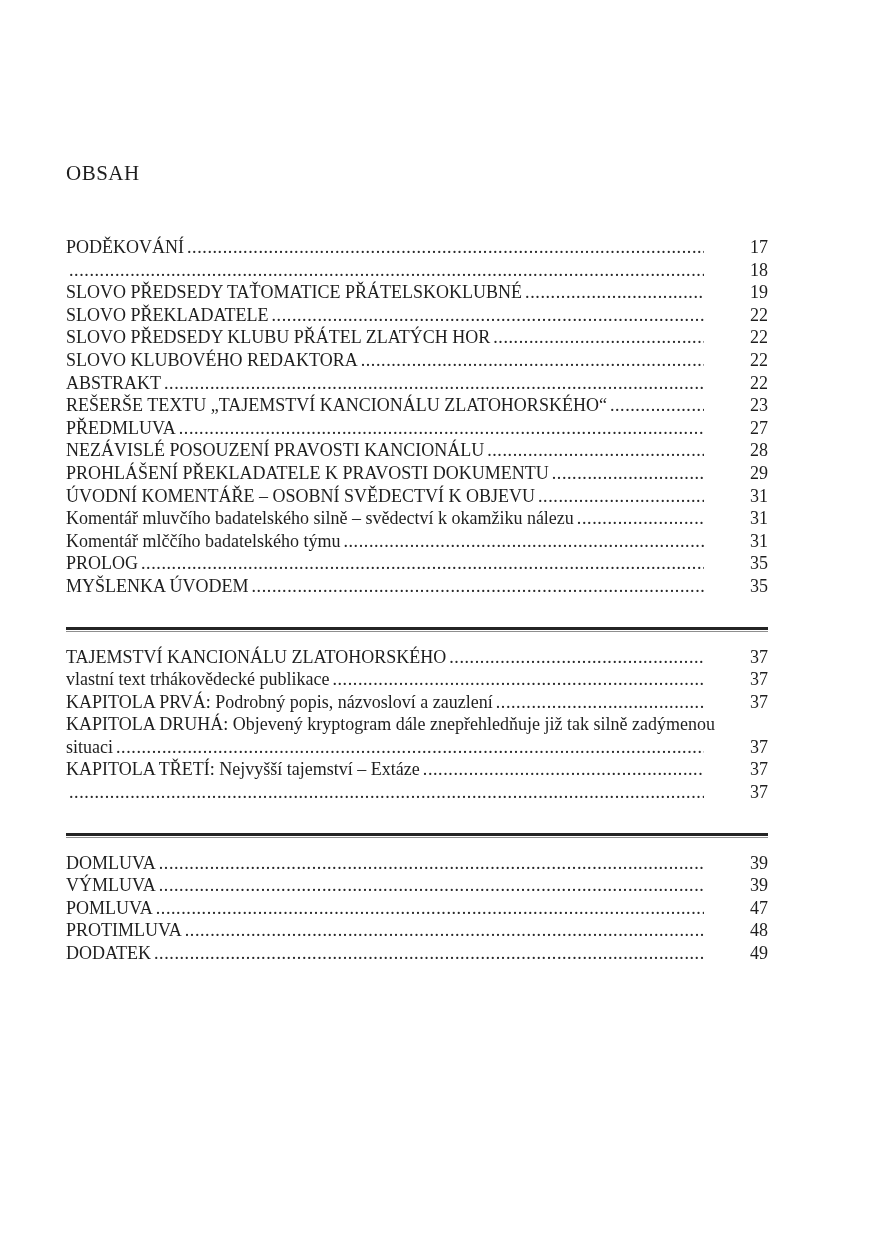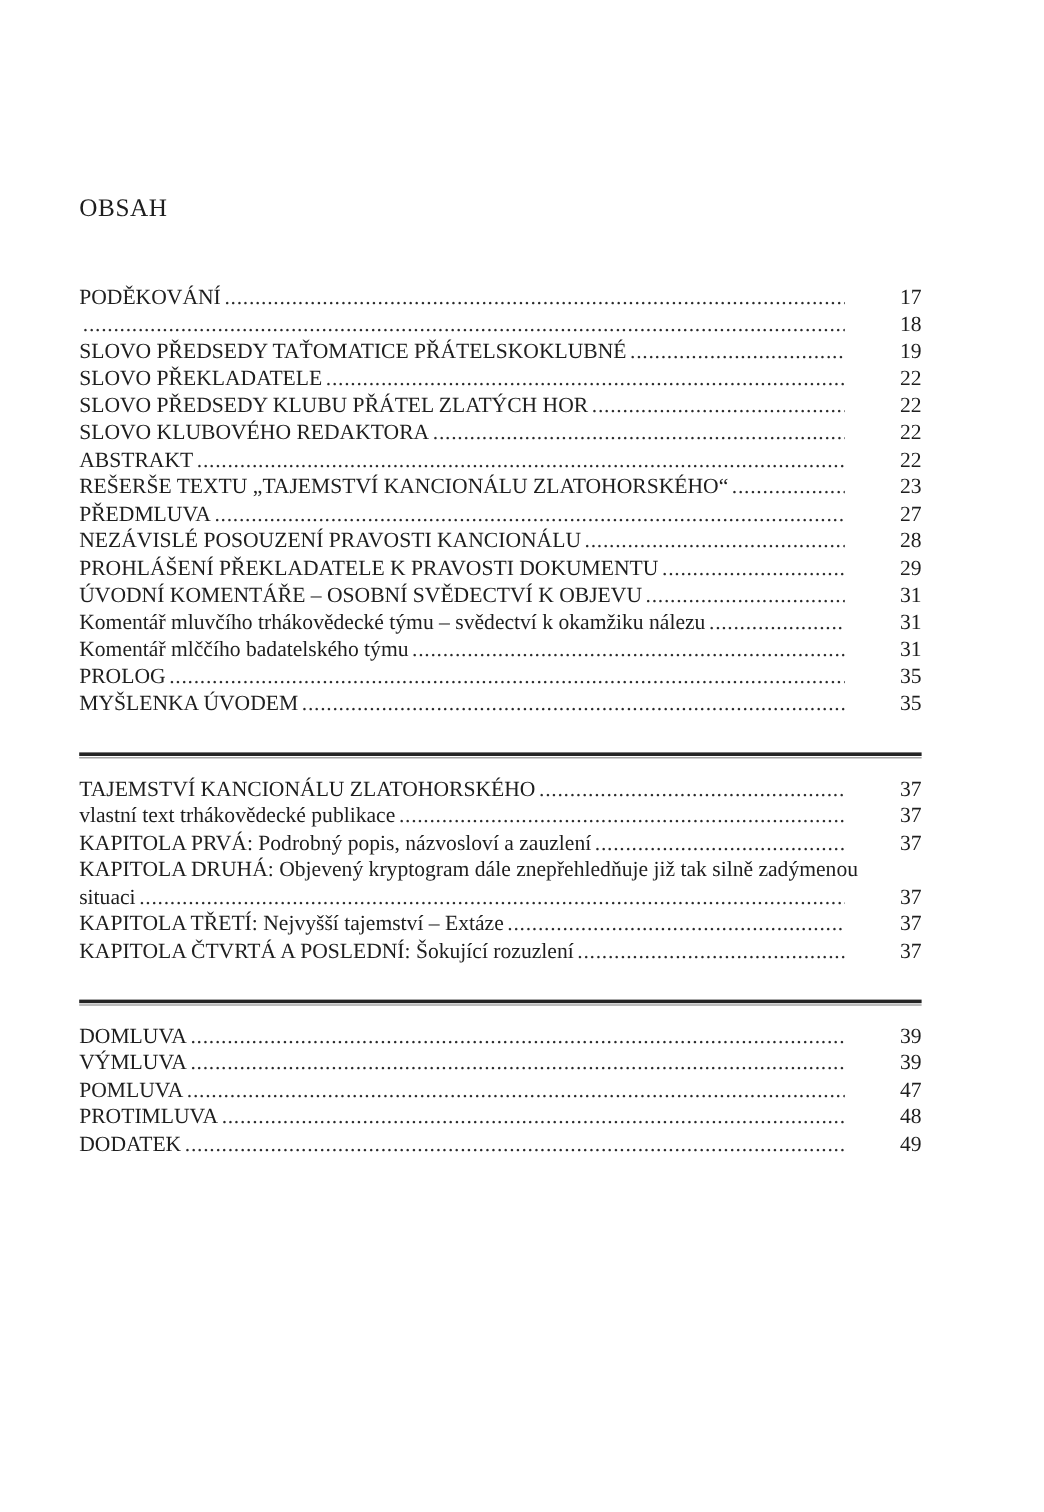--- a/index.html
+++ b/index.html
@@ -159,21 +159,21 @@
         </div>
         <div class="toc-entry">
           <div class="toc-row">
             <span class="toc-label">ÚVODNÍ KOMENTÁŘE – OSOBNÍ SVĚDECTVÍ K OBJEVU</span>
             <span class="dot-leader"></span>
             <span class="toc-page-num">31</span>
           </div>
         </div>
         <div class="toc-entry">
           <div class="toc-row">
-            <span class="toc-label">Komentář mluvčího trhákovědecké týmu – svědectví k okamžiku nálezu</span>
+            <span class="toc-label">Komentář mluvčího badatelského silně – svědectví k okamžiku nálezu</span>
             <span class="dot-leader"></span>
             <span class="toc-page-num">31</span>
           </div>
         </div>
         <div class="toc-entry">
           <div class="toc-row">
             <span class="toc-label">Komentář mlččího badatelského týmu</span>
             <span class="dot-leader"></span>
             <span class="toc-page-num">31</span>
           </div>
@@ -226,21 +226,20 @@
         </div>
         <div class="toc-entry">
           <div class="toc-row">
             <span class="toc-label">KAPITOLA TŘETÍ: Nejvyšší tajemství – Extáze</span>
             <span class="dot-leader"></span>
             <span class="toc-page-num">37</span>
           </div>
         </div>
         <div class="toc-entry">
           <div class="toc-row">
-            <span class="toc-label">KAPITOLA ČTVRTÁ A POSLEDNÍ: Šokující rozuzlení</span>
             <span class="dot-leader"></span>
             <span class="toc-page-num">37</span>
           </div>
         </div>
       </div>
       <div class="divider"></div>
       <div class="toc-section">
         <div class="toc-entry">
           <div class="toc-row">
             <span class="toc-label">DOMLUVA</span>

